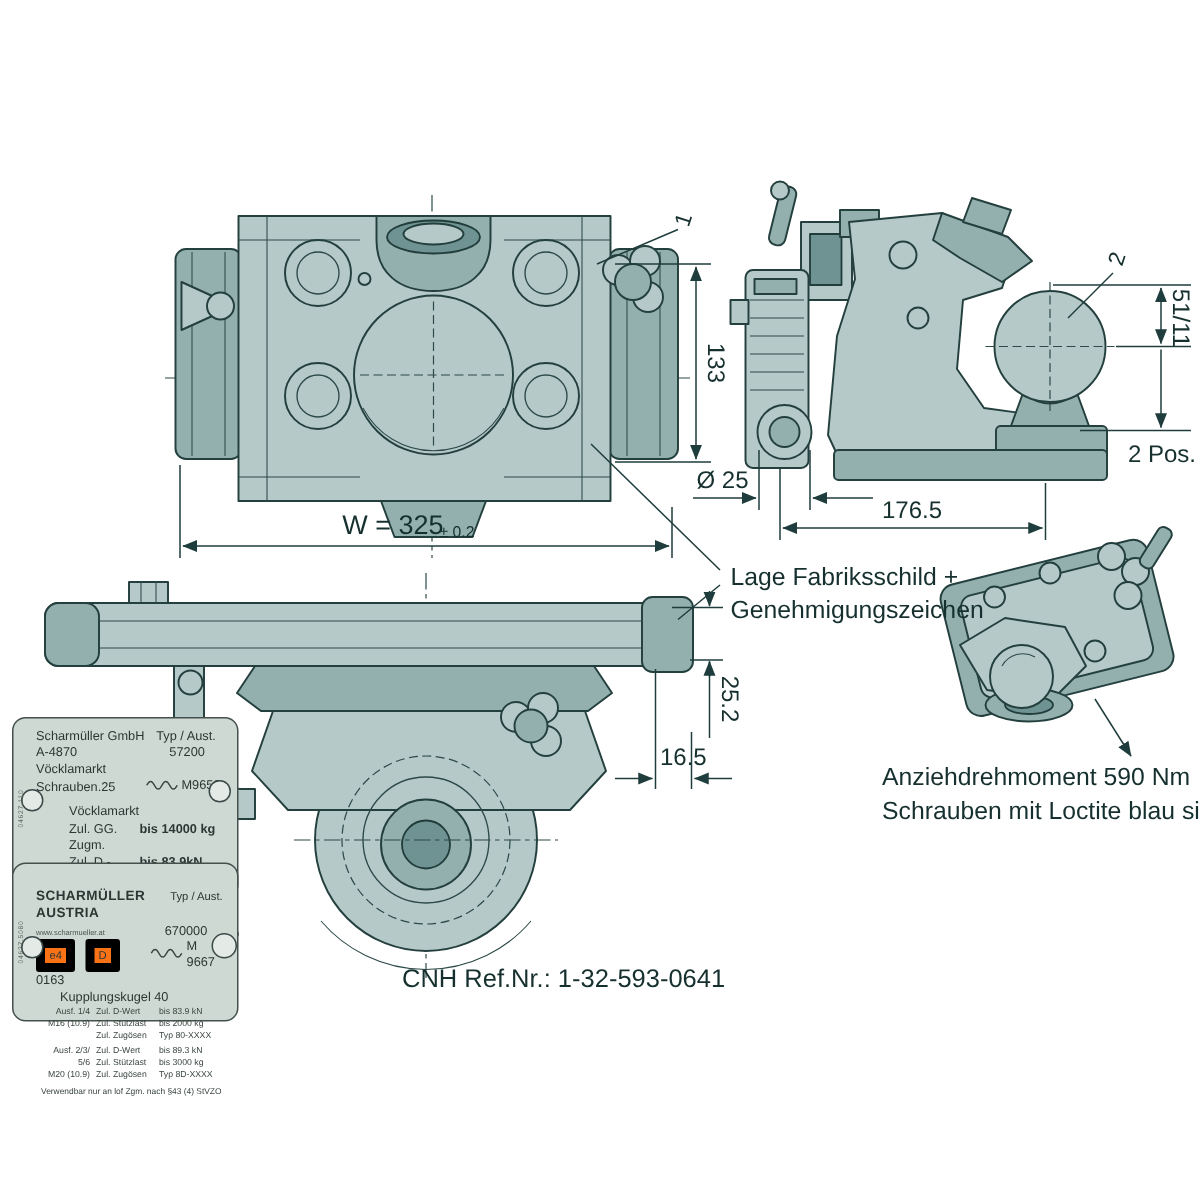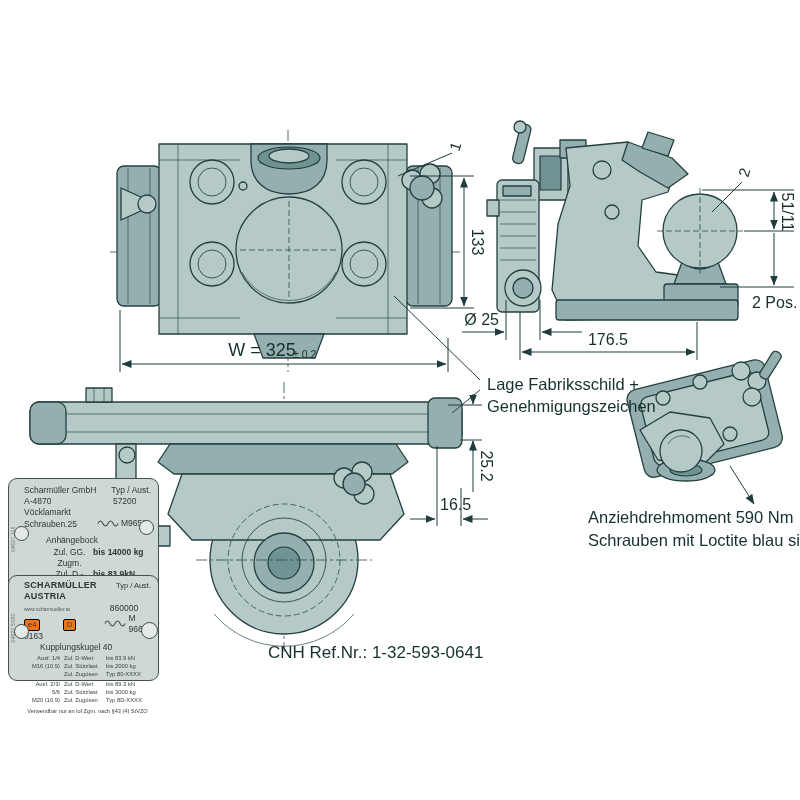--- a/index.html
+++ b/index.html
@@ -21,41 +21,41 @@
   .dimtxt.tol{font-size:10.5px;}
   .bal{fill:#15302e;font-size:15px;}
   .note{fill:#15302e;font-size:16.5px;}
   .note.big2{font-size:17px;}
 
   
   .plate{position:absolute;background:#cfd9d3;border:1.5px solid #44504d;border-radius:9px;
          color:#2c3634;box-sizing:border-box;}
   .plate1{left:8px;top:478px;width:151px;height:121px;padding:6px 7px 4px 15px;
           font-size:8.5px;line-height:1.3;}
-  .plate2{left:8px;top:575px;width:151px;height:106px;padding:4px 7px 3px 15px;
+  .plate2{left:8px;top:575px;width:151px;height:106px;padding:16px 7px 3px 15px;
           font-size:8.5px;line-height:1.25;}
   .p-row{display:flex;justify-content:space-between;align-items:baseline;}
-  .p-right{width:54px;text-align:right;}
+  .p-right{width:54px;text-align:center;}
   .p-right.centered{text-align:center;}
   .p-approval{display:flex;align-items:center;gap:2px;width:54px;}
   .wave{flex:0 0 auto;}
   .p-product{margin:5px 0 1px 22px;}
   .p-datarow{display:flex;}
-  .p-lab{flex:1;padding-left:22px;text-align:center;}
+  .p-lab{flex:1;padding-left:22px;}
   .p-val{width:58px;font-weight:bold;}
   .p-foot{margin-top:4px;font-size:7.8px;white-space:nowrap;}
   .p-hole{position:absolute;width:13px;height:13px;border:1px solid #3a4a48;border-radius:50%;
           background:#e4eae6;}
   .p-side{position:absolute;left:2px;top:50%;transform:translateY(-50%) rotate(180deg);
           writing-mode:vertical-rl;font-size:4.5px;color:#5a6662;letter-spacing:0.5px;}
   .p2-co{font-size:9px;font-weight:bold;letter-spacing:0.3px;}
   .p2-web{font-size:5px;color:#4a5652;margin-top:-2px;}
   .p-right.small{font-size:7.5px;}
-  .p2-box{display:inline-block;border:1px solid #000000;border-radius:2px;background:#f97316;
-          padding:0 3px;font-size:7.5px;margin-right:20px;}
+  .p2-box{display:inline-block;border:6px solid #000000;border-radius:2px;background:#f97316;
+          padding:0 3px;font-size:7.5px;margin-right:4px;}
   .p2-product{margin:1px 0 2px 16px;font-size:8.5px;}
   .p2-table{display:flex;flex-direction:column;gap:3px;font-size:5.8px;line-height:1.35;
             color:#3a4642;}
   .p2-group{display:flex;}
   .p2-variant{width:36px;text-align:right;padding-right:4px;}
   .p2-labels{width:42px;}
   .p2-values{flex:1;}
   .p2-foot{margin-top:3px;font-size:5.6px;text-align:center;color:#3a4642;}
 </style>
 </head>
@@ -267,21 +267,21 @@
   </div>
   <div class="p-row">
     <span>Schrauben.25</span>
     <span class="p-approval">
       <svg class="wave" viewBox="0 0 26 8" width="22" height="7">
         <path d="M1,4 C3,0 5,0 7,4 C9,8 11,8 13,4 C15,0 17,0 19,4 C21,8 23,8 25,4" stroke="#3a4644" stroke-width="1.2" fill="none"></path>
       </svg>
       <span>M9658</span>
     </span>
   </div>
-  <div class="p-product">Anhängebock</div>
+  <div class="p-product">Vöcklamarkt</div>
   <div class="p-datarow">
     <span class="p-lab">Zul. GG. Zugm.</span>
     <span class="p-val">bis 14000 kg</span>
   </div>
   <div class="p-datarow">
     <span class="p-lab">Zul. D - Wert</span>
     <span class="p-val">bis 83.9kN</span>
   </div>
   <div class="p-datarow">
     <span class="p-lab">Zul. Stützlast</span>
@@ -294,21 +294,21 @@
 </div>
 
 
 <div class="plate plate2">
   <div class="p-row">
     <span class="p2-co">SCHARMÜLLER AUSTRIA</span>
     <span class="p-right small">Typ / Aust.</span>
   </div>
   <div class="p-row">
     <span class="p2-web">www.scharmueller.at</span>
-    <span class="p-right centered">860000</span>
+    <span class="p-right centered">670000</span>
   </div>
   <div class="p-row">
     <span>
       <span class="p2-box">e4</span>
       <span class="p2-box">D</span>
       <span>0163</span>
     </span>
     <span class="p-approval">
       <svg class="wave" viewBox="0 0 26 8" width="22" height="7">
         <path d="M1,4 C3,0 5,0 7,4 C9,8 11,8 13,4 C15,0 17,0 19,4 C21,8 23,8 25,4" stroke="#3a4644" stroke-width="1.2" fill="none"></path>

